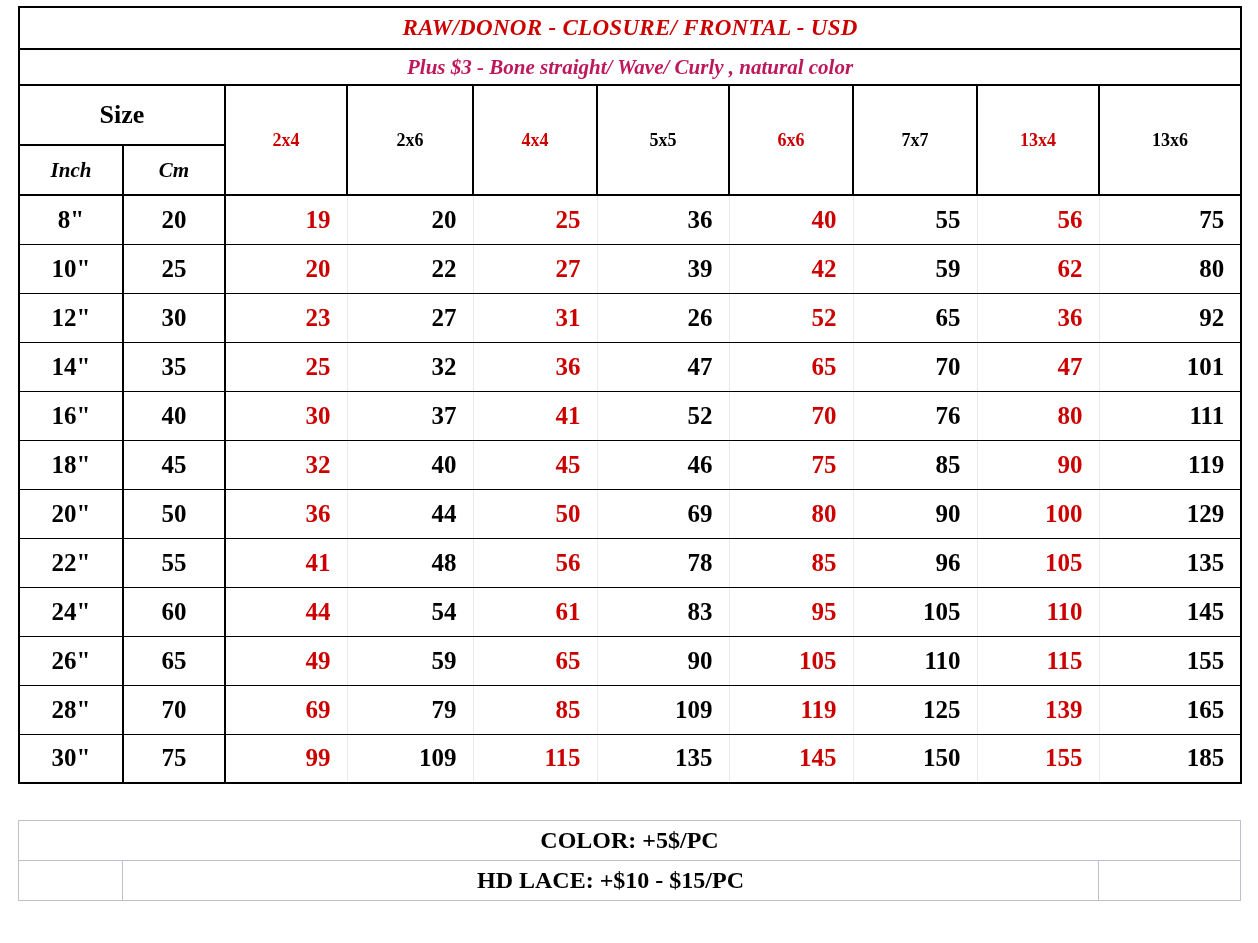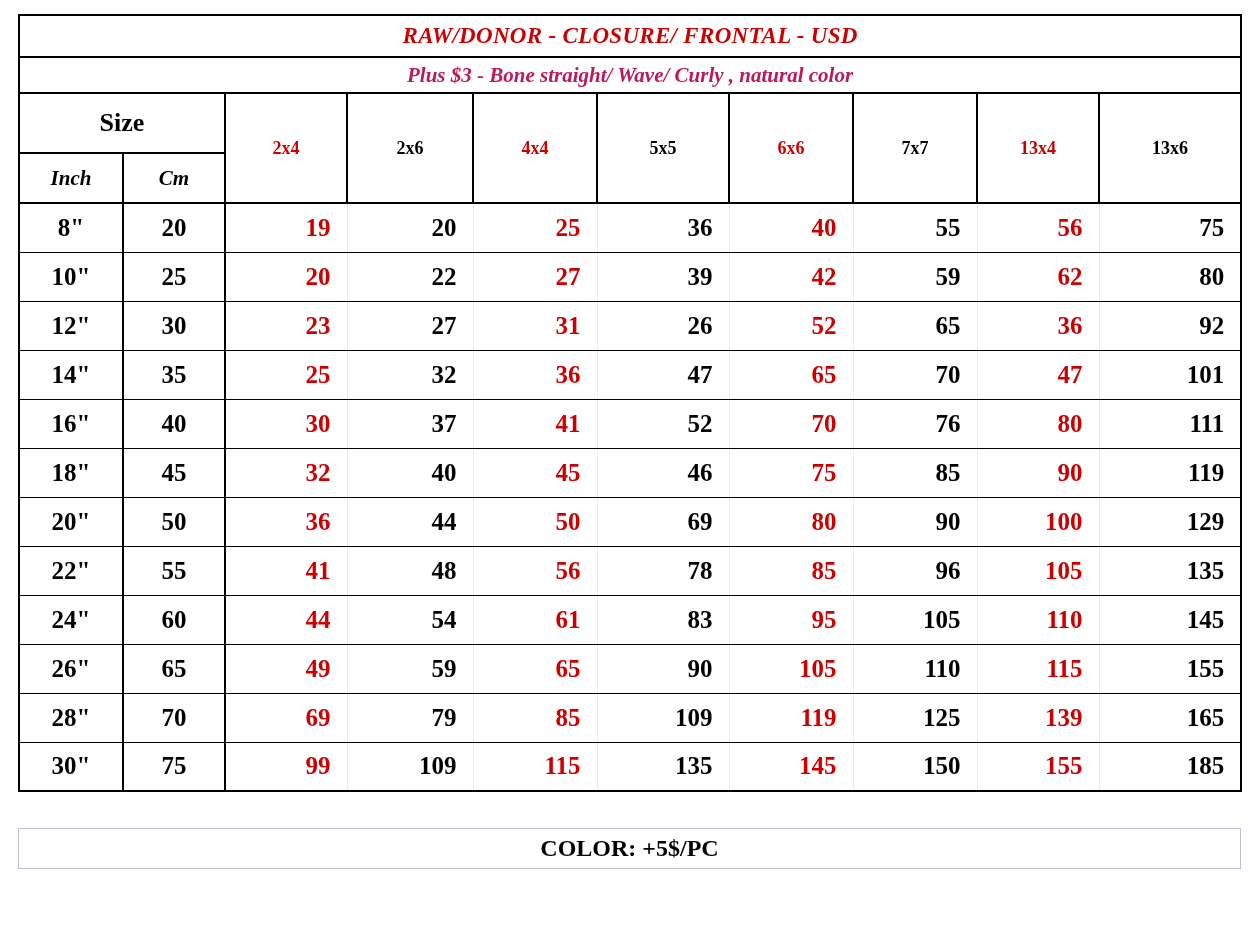--- a/index.html
+++ b/index.html
@@ -12,21 +12,21 @@
     height: 943px;
     font-family: "Liberation Serif", serif;
     color: #000000;
     overflow: hidden;
   }
   .page {
     width: 1258px;
     height: 943px;
     position: relative;
     box-sizing: border-box;
-    padding: 14px 18px 0 18px;
+    padding: 6px 18px 0 18px;
   }
 
   table.price {
     border-collapse: collapse;
     table-layout: fixed;
     width: 1222px;
     margin: 0;
   }
   table.price td, table.price th {
     border: 2px solid #000000;
@@ -324,16 +324,21 @@
   <table class="notes">
     <colgroup>
       <col style="width:104px">
       <col style="width:976px">
       <col style="width:142px">
     </colgroup>
     <tbody>
       <tr>
         <td class="note-text" colspan="3">COLOR: +5$/PC</td>
       </tr>
+      <tr>
+        <td></td>
+        <td class="note-text">HD LACE:  +$10 - $15/PC</td>
+        <td></td>
+      </tr>
     </tbody>
   </table>
 
 </div>
 
 </body></html>

